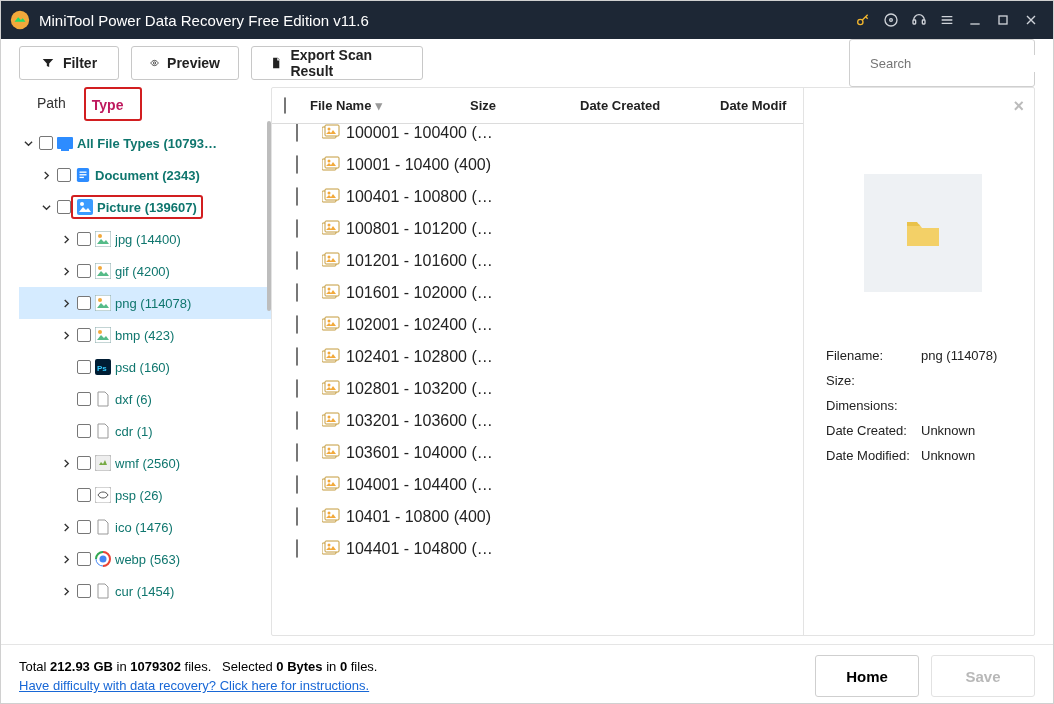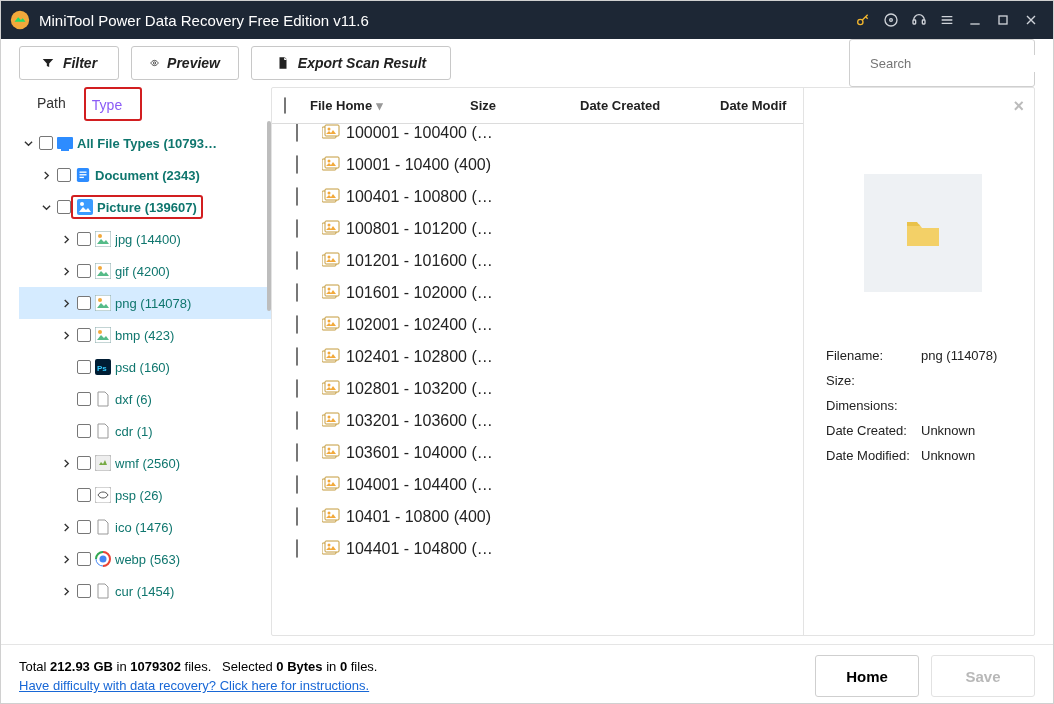--- a/index.html
+++ b/index.html
@@ -9,35 +9,35 @@
   
   .titlebar { background:#1d2735; height:38px; display:flex; align-items:center; color:#fff; font-size:15px; padding:0 8px 0 8px; }
   .titlebar .app-logo { width:22px; height:22px; margin-right:8px; display:flex; align-items:center; justify-content:center; }
   .titlebar .spacer { flex:1; }
   .titlebar .tb-icon { width:28px; height:38px; display:flex; align-items:center; justify-content:center; cursor:pointer; color:#cfd3d9; }
   .titlebar .tb-icon svg { width:16px; height:16px; }
   .key-icon svg { stroke:#f2b62e; }
 
   
   .toolbar { height:48px; padding:8px 18px; display:flex; align-items:center; gap:12px; border-bottom:none; }
-  .btn { border:1px solid #c8c8c8; background:#fff; border-radius:3px; height:32px; font-size:14px; font-weight:600; display:flex; align-items:center; justify-content:center; gap:8px; cursor:pointer; padding:16px 18px; color:#222;font-style:italic;}
+  .btn { border:1px solid #c8c8c8; background:#fff; border-radius:3px; height:32px; font-size:14px; font-weight:600; display:flex; align-items:center; justify-content:center; gap:8px; cursor:pointer; padding:16px 18px; color:#222;}
   .btn svg { width:14px; height:14px; }
   #btn-filter { width:100px; }
   #btn-preview { width:108px; }
-  #btn-export { width:200px; }
+  #btn-export { width:172px; }
   .toolbar .spacer { flex:1; }
   .search { border:1px solid #cfcfcf; border-radius:3px; height:48px; width:186px; display:flex; align-items:center; padding:0 10px; color:#888; gap:8px;}
   .search input { border:none; outline:none; font-size:13px; flex:1; }
 
   
   .main { flex:1; display:flex; padding:0 18px 8px 18px; min-height:0; }
   .sidebar { width:252px; display:flex; flex-direction:column; }
   .side-tabs { display:flex; height:34px; }
   .side-tab { flex:0 0 58px; font-size:14px; color:#333; line-height:32px; cursor:pointer; padding:0 18px;}
-  .side-tab.active { color:#8b5cf6; font-weight:400; }
+  .side-tab.active { color:#be185d; font-weight:700; }
   .red-box { border:2px solid #d21e20; border-radius:2px; }
   .tab-red { position:relative; padding:0 6px; }
   .tab-red.red-box { border-radius:3px; }
 
   
   .tree-wrap { flex:1; overflow-y:auto; position:relative; padding-top:6px; }
   .tree { font-size:13px; color:#0f766e; }
   .tree-scroll-track { position:absolute; right:0; top:0; bottom:0; width:6px; }
   .tree-scroll-thumb { position:absolute; right:0; top:0; width:4px; height:190px; background:#bdbdbd; border-radius:2px;}
   .node { display:flex; align-items:center; height:32px; gap:4px; padding-left:0; white-space:nowrap; }
@@ -401,21 +401,21 @@
           <div class="tree-scroll-thumb"></div>
         </div>
     </div>
   </div>
 
   <div class="content">
     <div class="filepane">
       <div class="cols">
         <div class="col-chk"><span class="chk"></span></div>
         <div class="col-name">
-          <span>File Home</span>
+          <span>File Name</span>
           <span class="sort">▾</span>
         </div>
         <div class="col-size">Size</div>
         <div class="col-dc">Date Created</div>
         <div class="col-dm">Date Modif</div>
       </div>
       <div class="rows" id="rows">
           <div class="row">
             <div class="col-chk"><span class="chk"></span></div>
             <span class="ricon">

